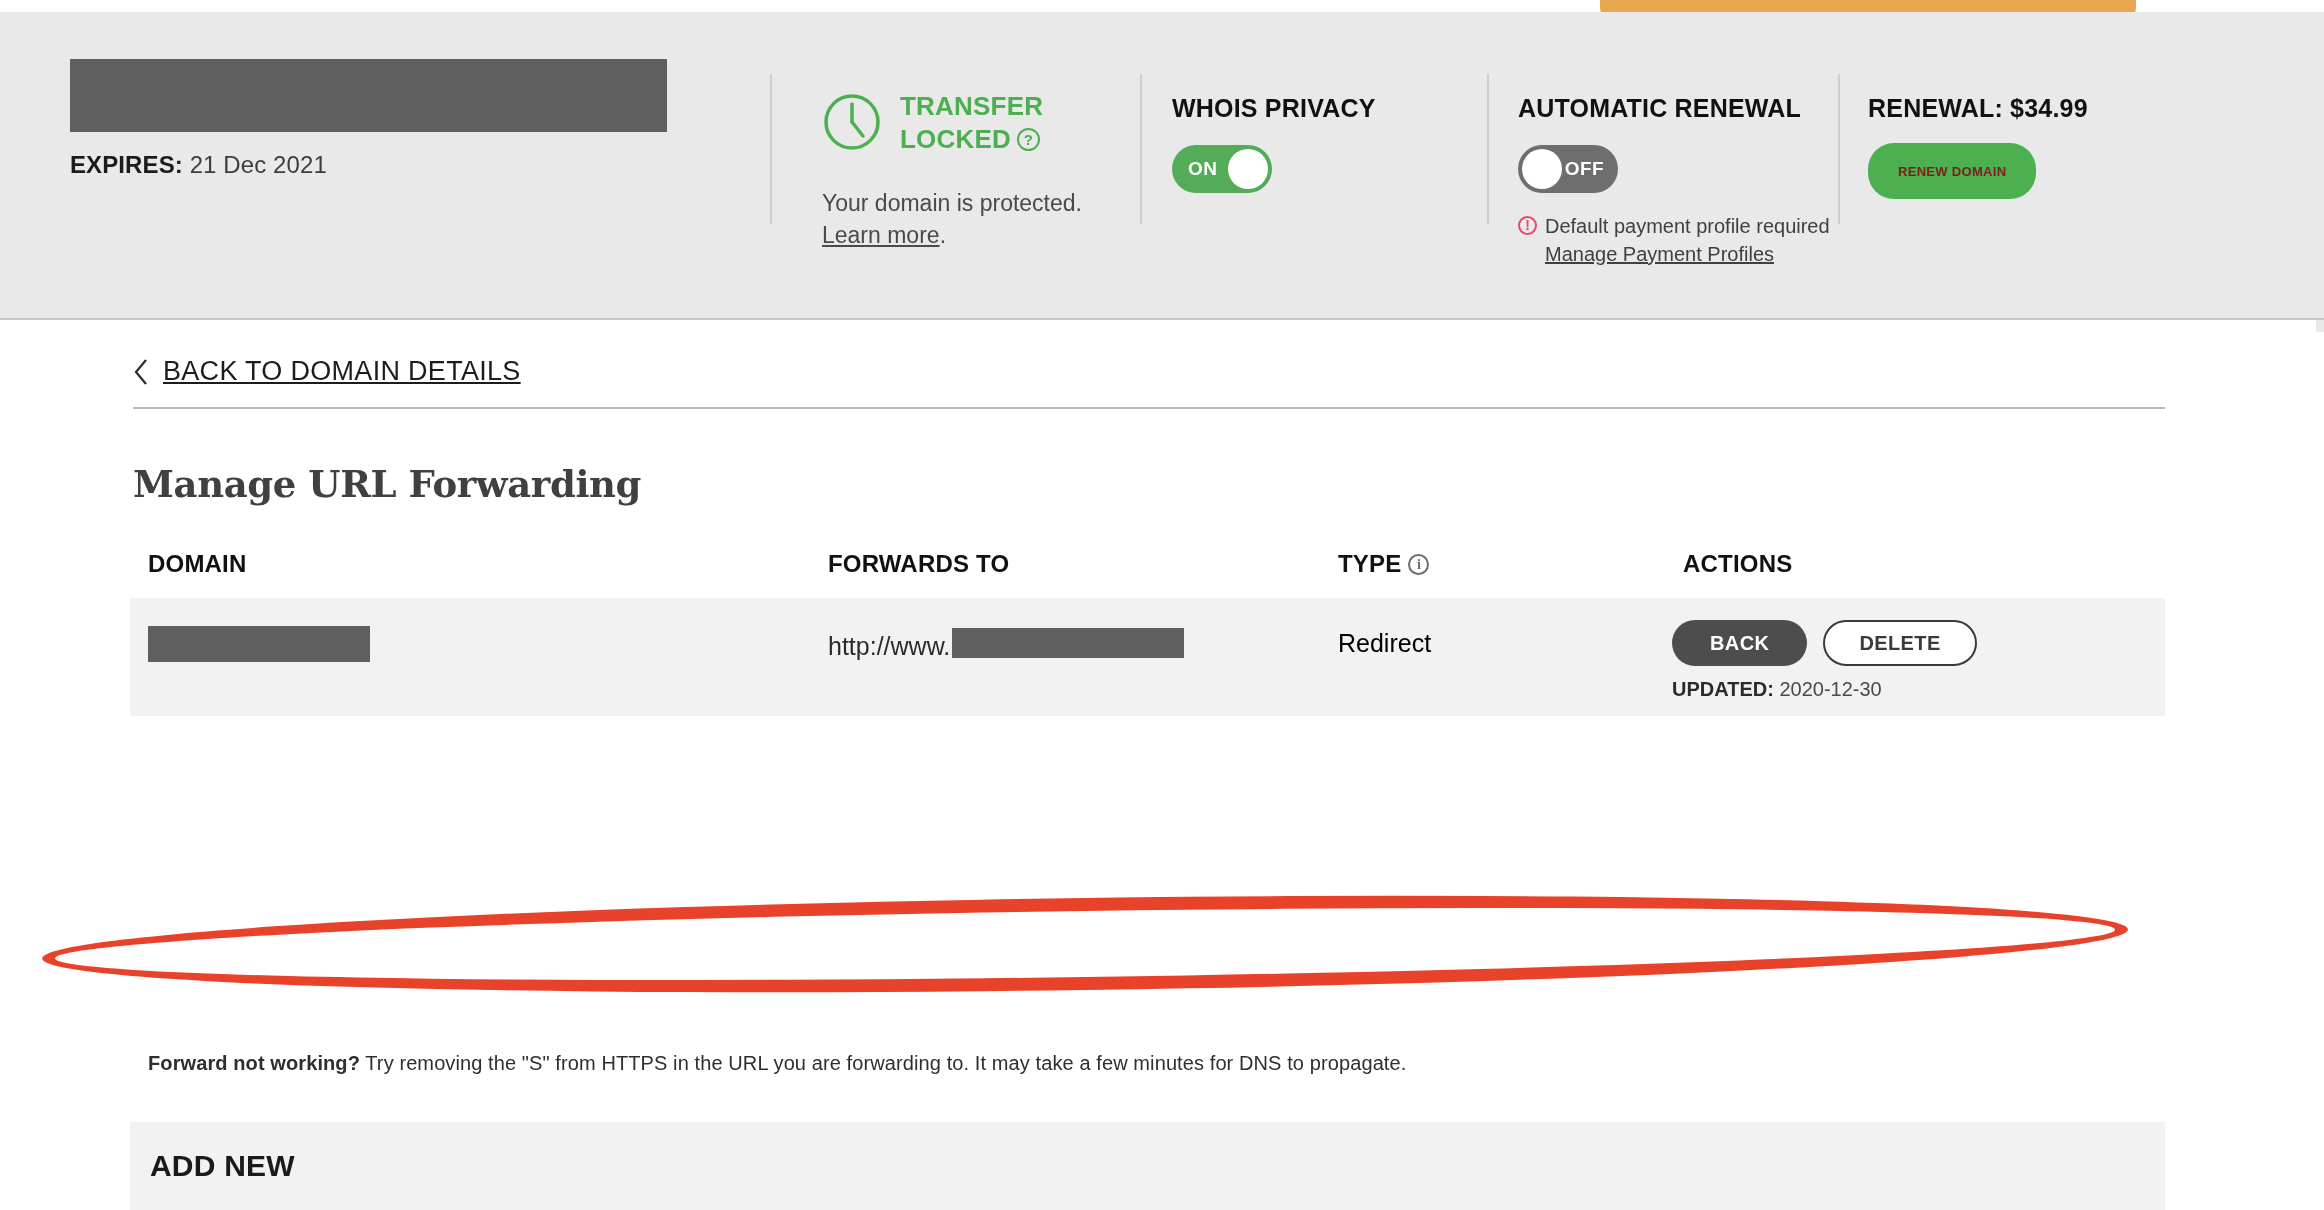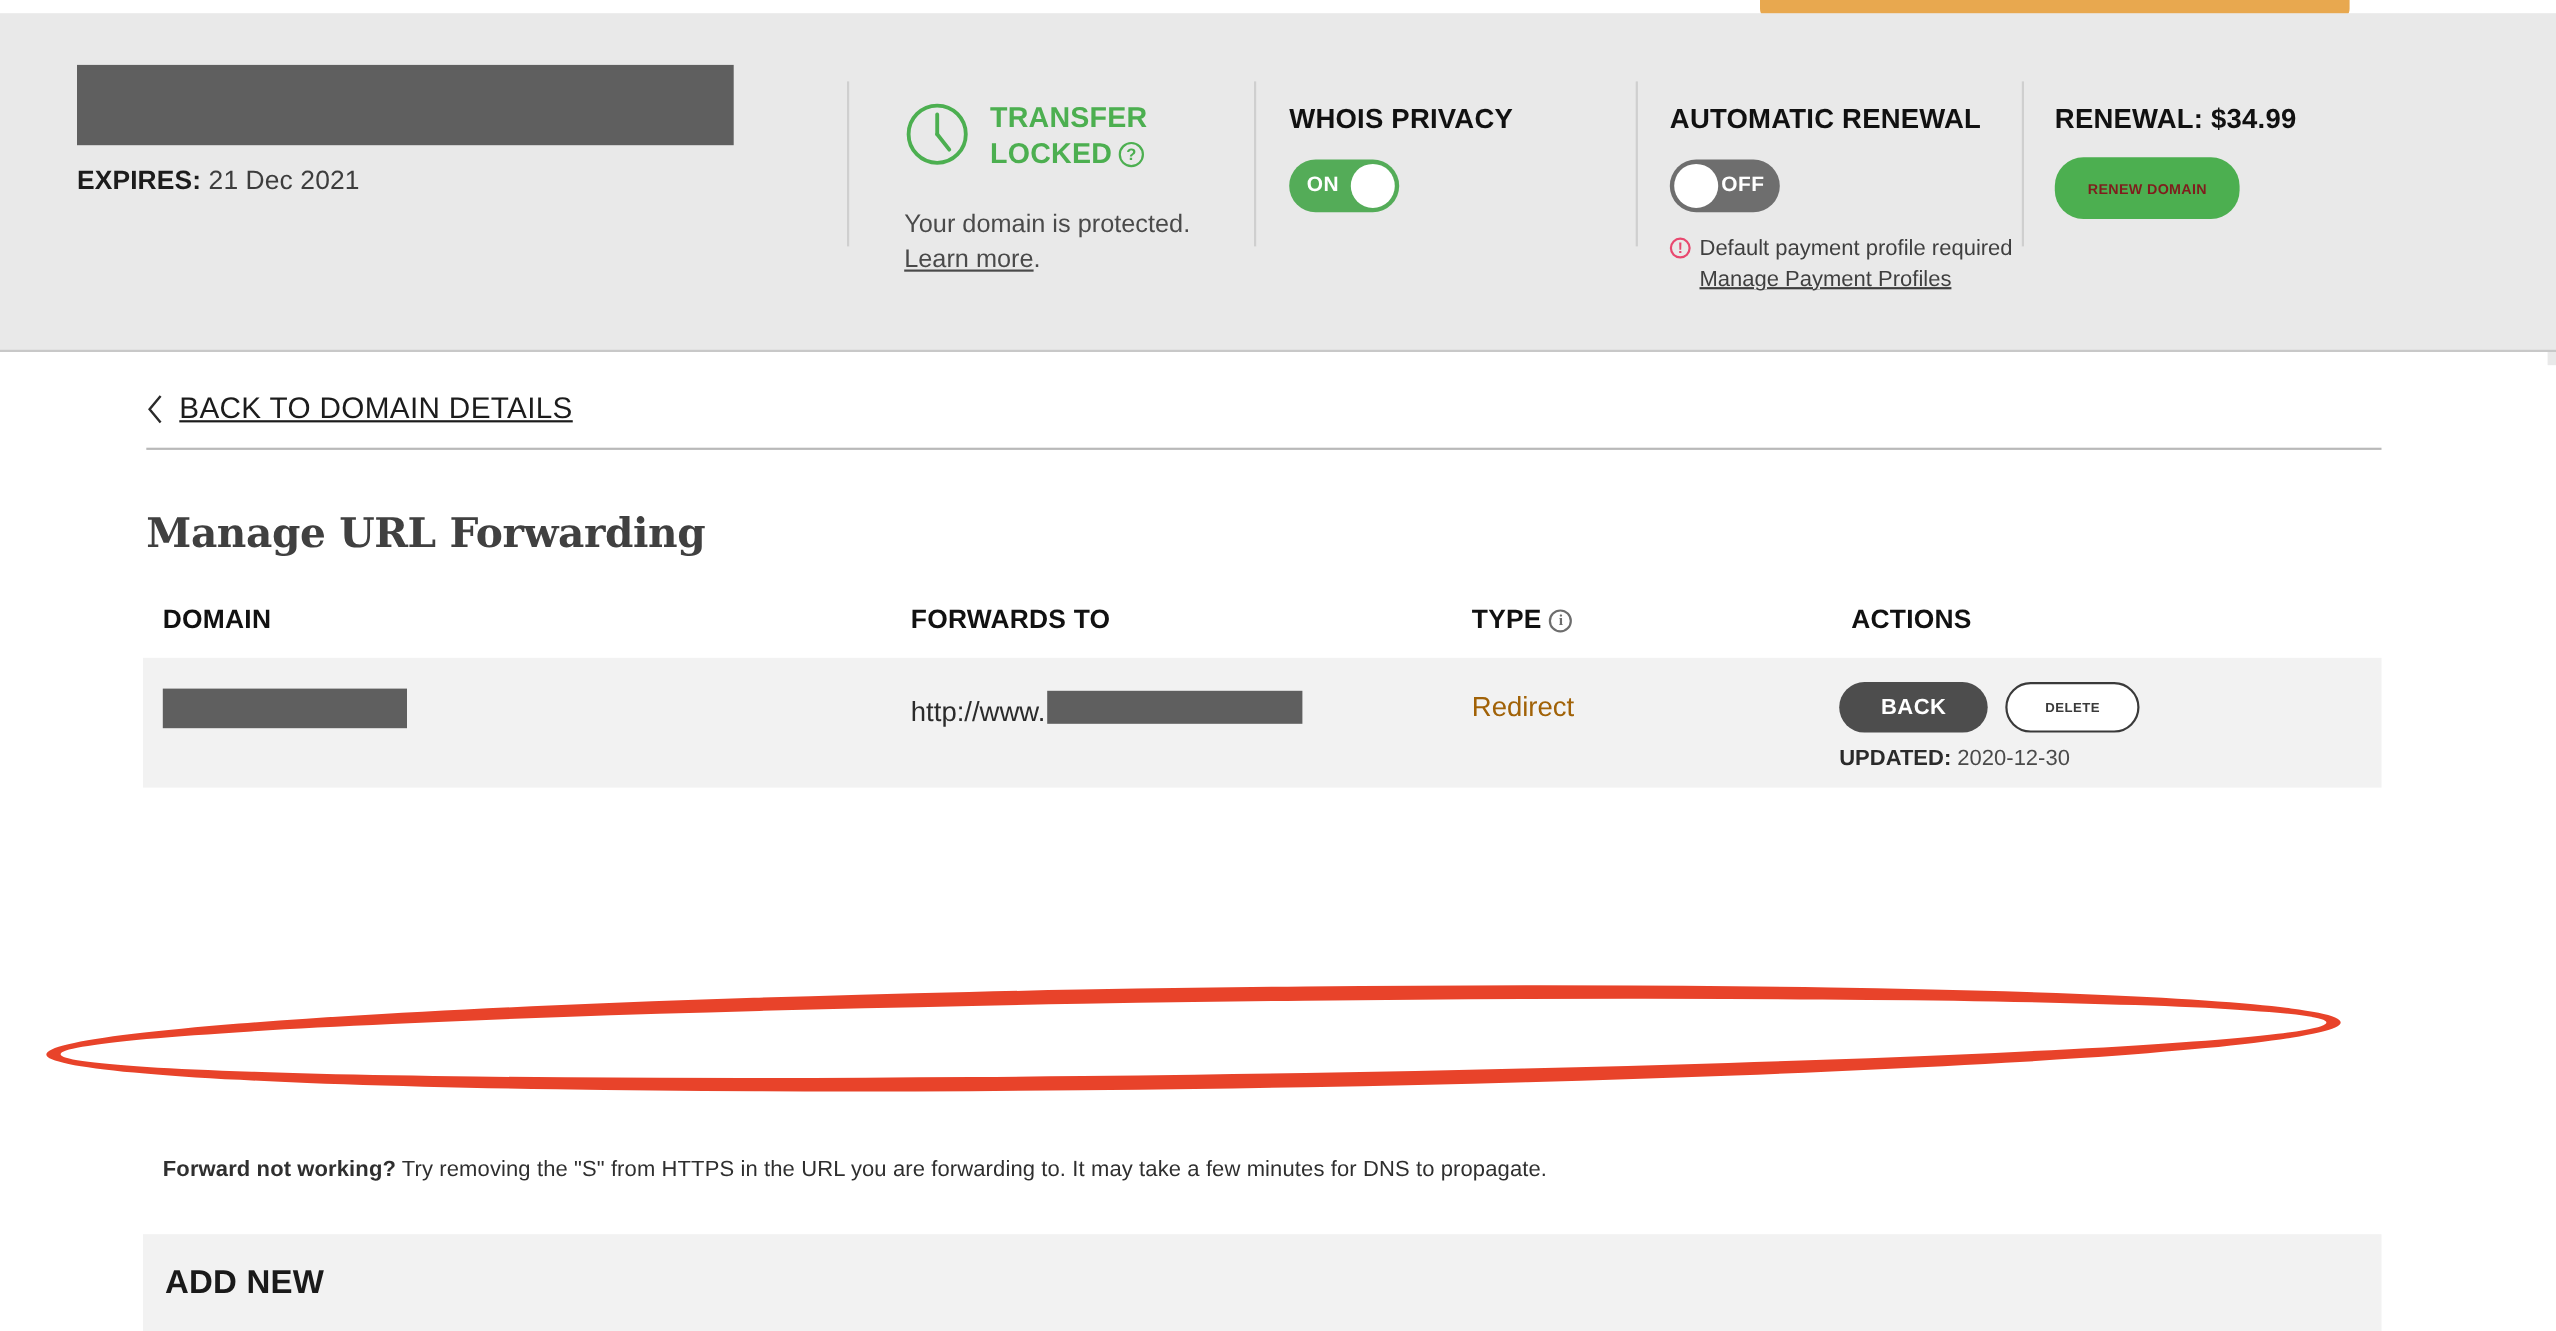--- a/index.html
+++ b/index.html
@@ -142,30 +142,30 @@
 
   .trow {
     position: relative; margin-left: 130px; width: 2035px; height: 118px;
     background: #f2f2f2;
   }
   .cell { position: absolute; }
   .c-domain { left: 18px; top: 28px; }
   .c-domain .redact { width: 222px; height: 36px; }
   .c-fwd { left: 698px; top: 30px; font-size: 25px; color: #2b2b2b; white-space: nowrap; }
   .c-fwd .redact { width: 232px; height: 30px; margin-left: 2px; vertical-align: -3px; }
-  .c-type { left: 1208px; top: 31px; font-size: 25px; color: #a16207; }
+  .c-type { left: 1208px; top: 31px; font-size: 25px; color: #000000; }
   .c-actions { left: 1542px; top: 22px; display: flex; gap: 16px; }
   .btn-edit {
     background: #4d4d4d; color: #fff; border: none; border-radius: 24px;
     height: 46px; padding: 0 38px; font-size: 20px; font-weight: 700;
     letter-spacing: .4px; font-family: inherit; cursor: pointer;
   }
   .btn-delete {
     background: #fff; color: #3a3a3a; border: 2px solid #3a3a3a; border-radius: 24px;
-    height: 46px; padding: 0 34px; font-size: 12px; font-weight: 700;
+    height: 46px; padding: 0 34px; font-size: 20px; font-weight: 700;
     letter-spacing: .4px; font-family: inherit; cursor: pointer;
   }
   .c-updated {
     left: 1542px; top: 80px; font-size: 20px; color: #4a4a4a; white-space: nowrap;
   }
   .c-updated b { font-weight: 700; color: #2b2b2b; text-align: center; }
 
   .note {
     position: absolute; left: 148px; top: 730px;
     font-size: 20px; color: #2f2f2f; letter-spacing: .1px;

